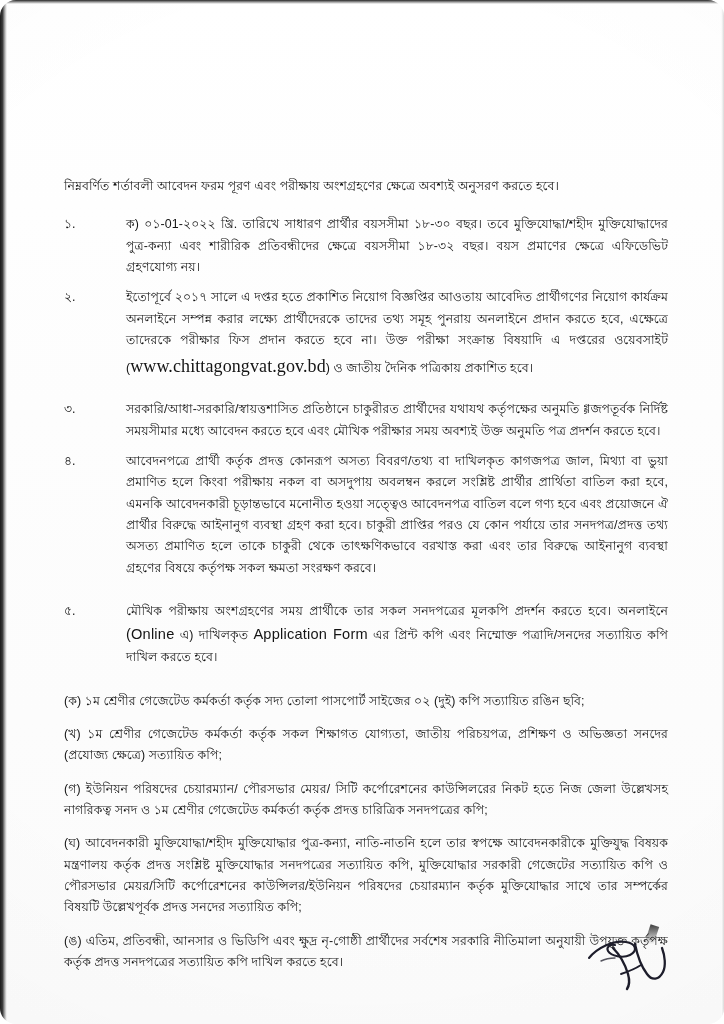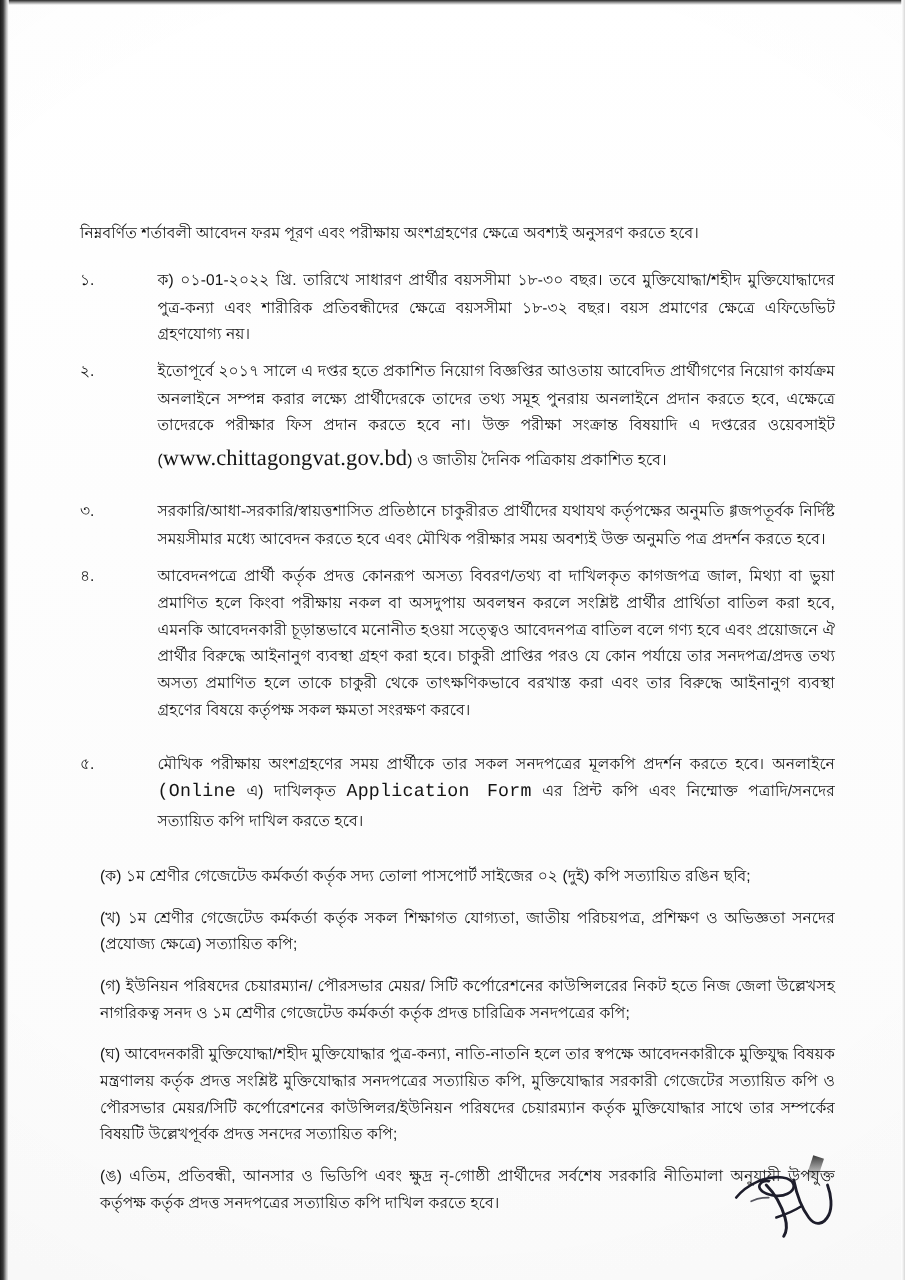--- a/index.html
+++ b/index.html
@@ -16,20 +16,21 @@
   }
 
   
   .page {
     position: relative;
     width: 724px;
     height: 1024px;
     background: #fefefe;
     box-sizing: border-box;
     overflow: hidden;
+    border-radius: 16px;
   }
 
   
   .paper-tone {
     position: absolute;
     inset: 0;
     background:
       radial-gradient(ellipse 120% 80% at 50% 45%, rgba(255,255,255,0) 55%, rgba(0,0,0,0.022) 100%),
       linear-gradient(180deg, #ffffff 0%, #fdfdfd 40%, #fbfbfb 100%);
     pointer-events: none;
@@ -114,30 +115,30 @@
   }
 
   
   .subclause {
     padding-left: 62px;
     margin-bottom: 0;
   }
 
   
   .letter-item {
-    margin: 0 0 12px 16px;
+    margin: 0 0 12px 0;
     padding-left: 0;
   }
 
   .gap-sm { height: 8px; }
   .gap-md { height: 13px; }
 
   
   .serif {
-    font-family: Liberation Mono, monospace;
+    font-family: Liberation Sans, sans-serif;
     font-size: 14.6px;
     letter-spacing: 0.2px;
   }
   .url {
     font-family: "Liberation Serif", "DejaVu Serif", serif;
     font-size: 18px;
     letter-spacing: 0.1px;
   }
 
   

